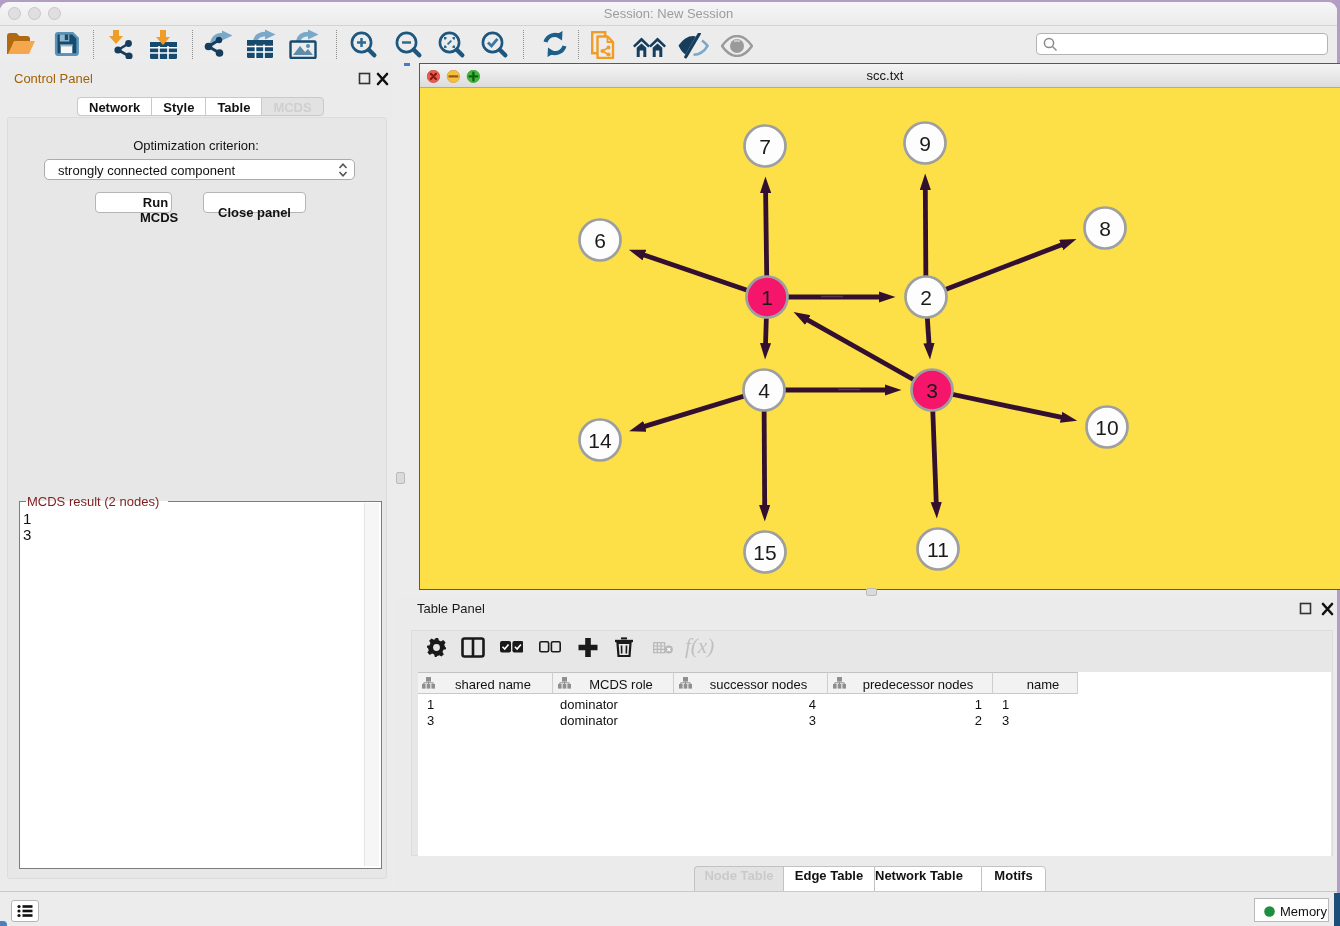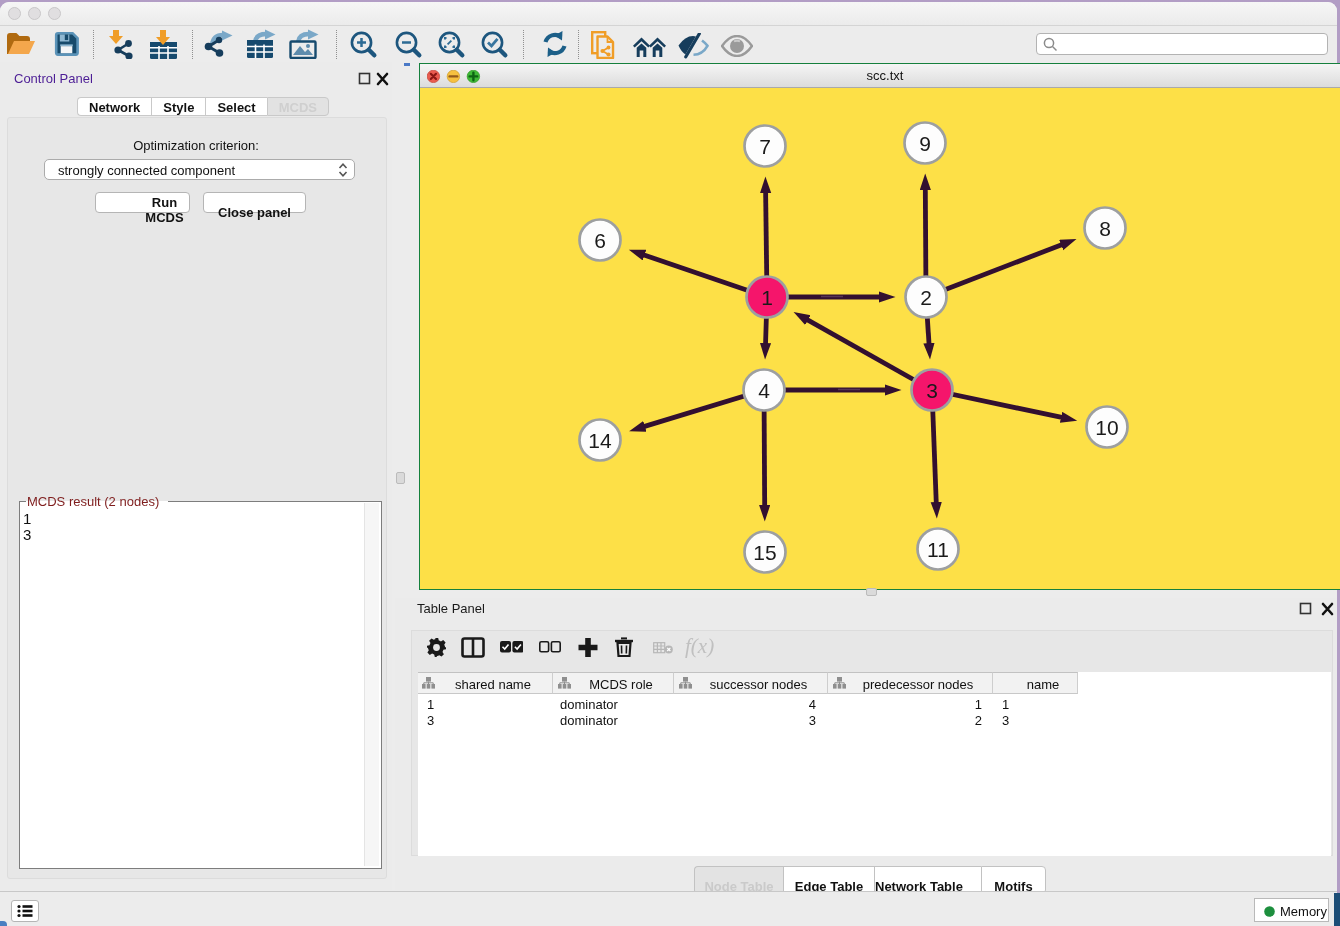--- a/index.html
+++ b/index.html
@@ -8,21 +8,21 @@
 #app{position:absolute;left:0;top:2px;width:1337px;height:924px;background:#ececec;border-radius:9px 9px 0 0;}
 
 #titlebar{position:absolute;left:0;top:0;width:100%;height:23px;background:linear-gradient(#f6f6f6,#ebebeb);border-radius:9px 9px 0 0;border-bottom:1px solid #d4d4d4;}
 .tl{position:absolute;top:5px;width:13px;height:13px;border-radius:50%;background:#e0dee0;border:1px solid #c9c7c9;box-sizing:border-box;}
 #titlebar .t{position:absolute;top:4px;width:100%;text-align:center;font-size:13px;color:#9c9c9c;}
 
 #toolbar{position:absolute;left:0;top:25px;width:100%;height:35px;background:#ececec;}
 .sep{position:absolute;top:3px;height:29px;width:0;border-left:1px dotted #8f8f8f;}
 
 #cp{position:absolute;left:0;top:60px;width:392px;height:828px;background:#ebebeb;}
-#cp .hdr{position:absolute;left:14px;top:9px;font-size:13px;color:#4c1d95;}
+#cp .hdr{position:absolute;left:14px;top:9px;font-size:13px;color:#a16207;}
 #cpcard{position:absolute;left:7px;top:55px;width:378px;height:760px;background:#e7e7e7;border:1px solid #dcdcdc;border-radius:3px;}
 .tabs{position:absolute;top:35px;left:77px;height:21px;display:flex;font-size:13px;}
 .tab{background:#fff;border:1px solid #c9c9c9;border-right:none;padding:2px 11px 0 11px;color:#111;height:19px;box-sizing:border-box;font-weight:bold;}
 .tab:first-child{border-radius:4px 0 0 4px;}
 .tab.sel{background:#e2e2e2;color:#cfcfcf;border-right:1px solid #c9c9c9;border-radius:0 4px 4px 0;text-align:center;}
 .btn{position:absolute;background:#fff;border:1px solid #b5b5b5;border-radius:4px;font-size:13px;color:#111;text-align:center;box-sizing:border-box;font-weight:bold;}
 
 .fsline{position:absolute;background:#7d7d7d;}
 
 #netwin{position:absolute;left:419px;top:61px;width:932px;height:527px;background:#fde047;border:1px solid #15803d;box-sizing:border-box;}
@@ -31,33 +31,34 @@
 
 #tp{position:absolute;left:395px;top:596px;width:942px;height:292px;background:#ebebeb;}
 #tp .hdr{position:absolute;left:22px;top:3px;font-size:13px;color:#1a1a1a;}
 #tpcard{position:absolute;left:16px;top:32px;width:1316px;height:224px;background:#e7e7e7;border:1px solid #dcdcdc;}
 
 #tbl{position:absolute;left:23px;top:74px;width:913px;height:184px;background:#fff;font-size:13px;}
 .hcell{position:absolute;top:0;height:22px;background:#f2f2f2;border-top:1px solid #c2c2c2;border-bottom:1px solid #c8c8c8;border-right:1px solid #cecece;box-sizing:border-box;text-align:center;color:#111;padding-top:4px;padding-left:16px;}
 .cell{position:absolute;color:#111;height:16px;}
 
 #btabs{position:absolute;left:299px;top:268px;height:19px;display:flex;font-size:13px;}
-.btab{background:#fff;border:1px solid #c2c2c2;border-right:none;padding:12px 0 0 0;color:#111;box-sizing:border-box;height:28px;white-space:nowrap;overflow:hidden;font-weight:bold;}
+.btab{background:#fff;border:1px solid #c2c2c2;border-right:none;padding:1px 0 0 0;color:#111;box-sizing:border-box;height:28px;white-space:nowrap;overflow:hidden;font-weight:bold;}
 .btab.sel{background:#e3e3e3;color:#cacaca;border-radius:4px 0 0 4px;}
 .btab:last-child{border-right:1px solid #c2c2c2;border-radius:0 4px 4px 0;}
 
 #status{position:absolute;left:0;top:889px;width:1337px;height:35px;background:#ececec;border-top:1px solid #c8c8c8;}
 </style>
 </head>
 <body>
 <div id="app">
   <div id="titlebar">
     <div class="tl" style="left:8px;"></div>
     <div class="tl" style="left:28px;"></div>
     <div class="tl" style="left:48px;"></div>
+    <div class="t">Session: New Session</div>
   </div>
   <div id="toolbar">
     <div class="sep" style="left:93px"></div>
     <div class="sep" style="left:192px"></div>
     <div class="sep" style="left:336px"></div>
     <div class="sep" style="left:523px"></div>
     <div class="sep" style="left:578px"></div>
     <div id="icons">
 
     <svg class="abs" style="left:7px;top:6px" width="29" height="23" viewBox="0 0 29 23">
@@ -187,32 +188,32 @@
   <div id="cp">
     <div class="hdr">Control Panel</div>
     <svg class="abs" style="left:358px;top:10px" width="32" height="14" viewBox="0 0 32 14">
       <rect x="1.5" y="1.5" width="10" height="10" fill="none" stroke="#333" stroke-width="1.6"></rect>
       <path d="M20 2 L29 12 M29 2 L20 12" stroke="#111" stroke-width="2.6" stroke-linecap="round"></path>
     </svg>
     <div id="cpcard"></div>
     <div class="tabs">
       <div class="tab">Network</div>
       <div class="tab">Style</div>
-      <div class="tab">Select</div>
+      <div class="tab">Table</div>
       <div class="tab sel">MCDS</div>
     </div>
     <div class="abs" style="left:44px;top:97px;width:311px;height:21px;background:#fff;border:1px solid #ababab;border-radius:5px;box-sizing:border-box;">
       <div class="abs" style="left:13px;top:3px;font-size:13px;color:#111;">strongly connected component</div>
       <svg class="abs" style="right:6px;top:3px;" width="10" height="14" viewBox="0 0 10 14">
         <path d="M1.5 5 L5 1.2 L8.5 5" fill="none" stroke="#555" stroke-width="1.6"></path>
         <path d="M1.5 9 L5 12.8 L8.5 9" fill="none" stroke="#555" stroke-width="1.6"></path>
       </svg>
     </div>
     <div class="abs" style="left:0;top:76px;width:392px;text-align:center;font-size:13px;color:#111;">Optimization criterion:</div>
-    <div class="btn" style="left:95px;top:130px;width:95px;height:21px;padding-top:2px;padding-left:44px;">Run MCDS</div>
+    <div class="btn" style="left:95px;top:130px;width:77px;height:21px;padding-top:2px;padding-left:44px;">Run MCDS</div>
     <div class="btn" style="left:203px;top:130px;width:103px;height:21px;padding-top:12px;">Close panel</div>
 
     <div class="abs" style="left:19px;top:439px;width:363px;height:367px;background:#fff;"></div>
     <div class="fsline" style="left:19px;top:439px;width:7px;height:1px;"></div>
     <div class="fsline" style="left:168px;top:439px;width:214px;height:1px;"></div>
     <div class="fsline" style="left:19px;top:439px;width:1px;height:367px;"></div>
     <div class="fsline" style="left:381px;top:439px;width:1px;height:367px;"></div>
     <div class="fsline" style="left:19px;top:806px;width:363px;height:1px;"></div>
     <div class="abs" style="left:27px;top:432px;font-size:13px;color:#7f1d1d;">MCDS result (2 nodes)</div>
     <div class="abs" style="left:364px;top:441px;width:14px;height:363px;background:#f6f6f6;border-left:1px solid #e4e4e4;"></div>

